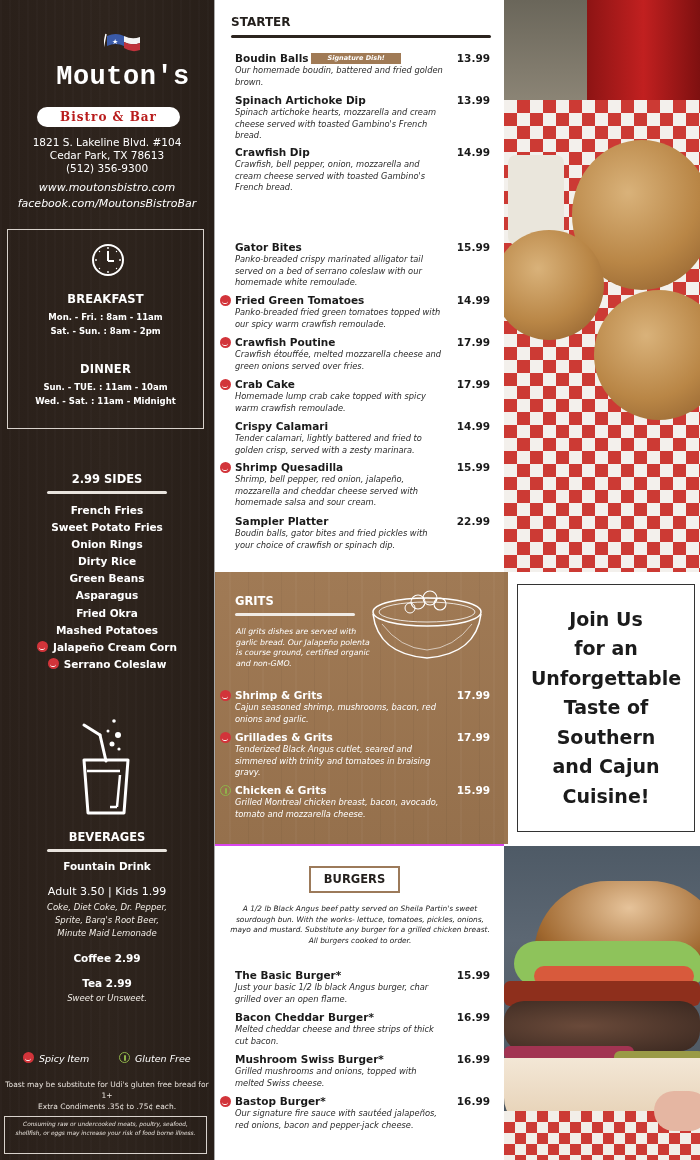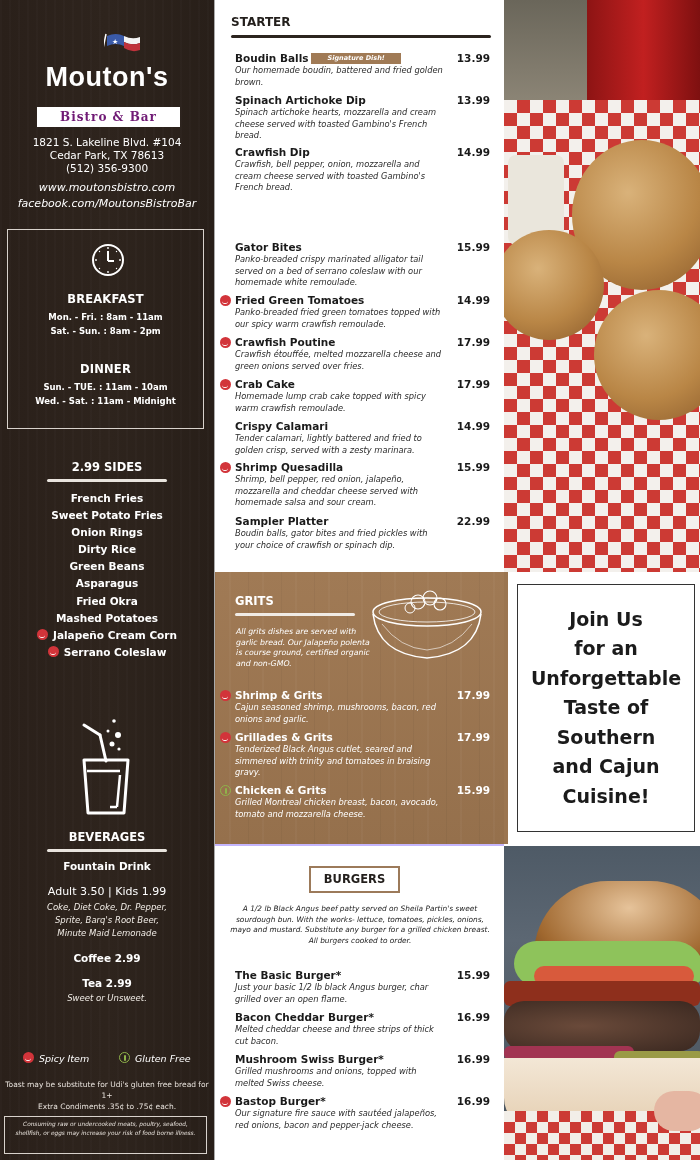--- a/index.html
+++ b/index.html
@@ -11,45 +11,45 @@
     position: absolute; left: 0; top: 0; width: 214px; height: 1160px;
     background: #2b211b;
     background-image:
       repeating-linear-gradient(90deg, rgba(255,255,255,0.015) 0 2px, transparent 2px 9px),
       linear-gradient(90deg, #2a201a 0%, #2e241d 50%, #281f19 100%);
     color: #fff; text-align: center;
   }
   .logo { position: absolute; left: 0; top: 12px; width: 214px; height: 110px; }
   .logo-flag { position: absolute; left: 104px; top: 20px; }
   .logo-name {
-    position: absolute; left: 0; top: 50px; width: 214px;
-    font-family: Liberation Sans, sans-serif; font-weight: bold; font-size: 27px;
+    position: absolute; left: 16px; top: 50px; width: 214px;
+    font-family: Liberation Mono, monospace; font-weight: bold; font-size: 27px;
     letter-spacing: 0.5px; color: #fff;
   }
   .logo-sub {
     position: absolute; left: 37px; top: 95px; width: 143px; height: 20px;
-    background: #fff; color: #701a75; border-radius: 0;
+    background: #fff; color: #b91c1c; border-radius: 10px;
     font-family: "DejaVu Serif", serif; font-weight: bold; font-size: 12px;
     line-height: 20px; letter-spacing: 1px;
   }
   .address { position: absolute; left: 0; top: 136px; width: 214px; font-size: 10.5px; line-height: 13px; }
   .web { position: absolute; left: 0; top: 180px; width: 214px; font-size: 11px; line-height: 16px; font-style: italic; }
 
   .hours-box {
     position: absolute; left: 7px; top: 229px; width: 197px; height: 200px;
     border: 1.5px solid #d8d2cc;
   }
   .clock { position: absolute; left: 83px; top: 13px; }
   .hours-title { font-weight: bold; font-size: 11.5px; letter-spacing: 0.2px; }
   .hours-line { font-weight: bold; font-size: 8.5px; line-height: 14px; }
   .bf-block { position: absolute; left: 0; top: 62px; width: 100%; }
   .dn-block { position: absolute; left: 0; top: 132px; width: 100%; }
   .bf-block .hours-title, .dn-block .hours-title { margin-bottom: 4px; }
 
-  .sides { position: absolute; left: 0; top: 460px; width: 214px; }
+  .sides { position: absolute; left: 0; top: 472px; width: 214px; }
   .sides-title { font-weight: bold; font-size: 11.5px; }
   .brush-line { margin: 5px auto 8px auto; width: 120px; height: 3px; background: #e9e4de; border-radius: 2px; }
   .sides-item { font-weight: bold; font-size: 10.5px; line-height: 17.1px; position: relative; }
   .spicy-dot {
     display: inline-block; width: 11px; height: 11px; border-radius: 50%;
     background: #d2343a; vertical-align: -1px; margin-right: 5px; position: relative;
   }
   .spicy-dot::after {
     content: ""; position: absolute; left: 2px; top: 5px; width: 6px; height: 3px;
     border-bottom: 1.5px solid #fff; border-radius: 0 0 6px 6px;
@@ -105,21 +105,21 @@
       repeating-linear-gradient(90deg, rgba(0,0,0,0.04) 0 1px, transparent 1px 14px, rgba(255,255,255,0.03) 14px 16px, transparent 16px 33px),
       linear-gradient(180deg, #a07a55, #95704c);
     color: #fff;
   }
   .grits-title { position: absolute; left: 20px; top: 22px; font-weight: bold; font-size: 11.5px; }
   .grits-rule { position: absolute; left: 20px; top: 41px; width: 120px; height: 3px; background: #f0ebe5; border-radius: 2px; }
   .grits-intro { position: absolute; left: 21px; top: 55px; width: 135px; font-style: italic; font-size: 7.8px; line-height: 10.5px; }
   .bowl { position: absolute; left: 155px; top: 18px; }
   .grits .item-name, .grits .item-price, .grits .item-desc { color: #fff; }
 
-  .burgers { position: absolute; left: 0; top: 844px; width: 290px; height: 316px; background: #fff; border-top: 2px solid #c4b5fd; }
+  .burgers { position: absolute; left: 0; top: 844px; width: 290px; height: 316px; background: #fff; border-top: 2px solid #d946ef; }
   .burgers-box {
     position: absolute; left: 94px; top: 20px; width: 91px; height: 27px;
     border: 2px solid #9c7a5a; text-align: center; font-weight: bold; font-size: 11.5px; line-height: 23px; color: #231f1c;
   }
   .burgers-intro {
     position: absolute; left: 10px; top: 58px; width: 270px; text-align: center;
     font-style: italic; font-size: 7.4px; line-height: 10.5px; color: #222;
   }
 
   

